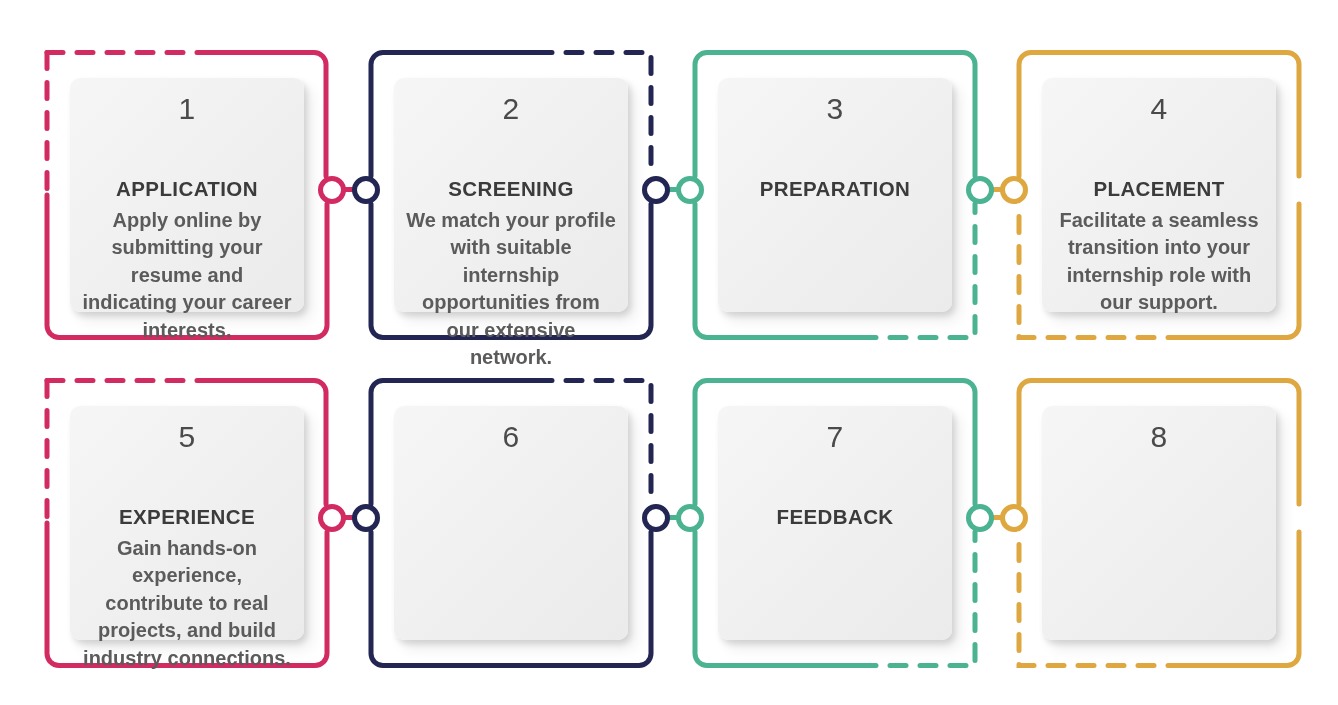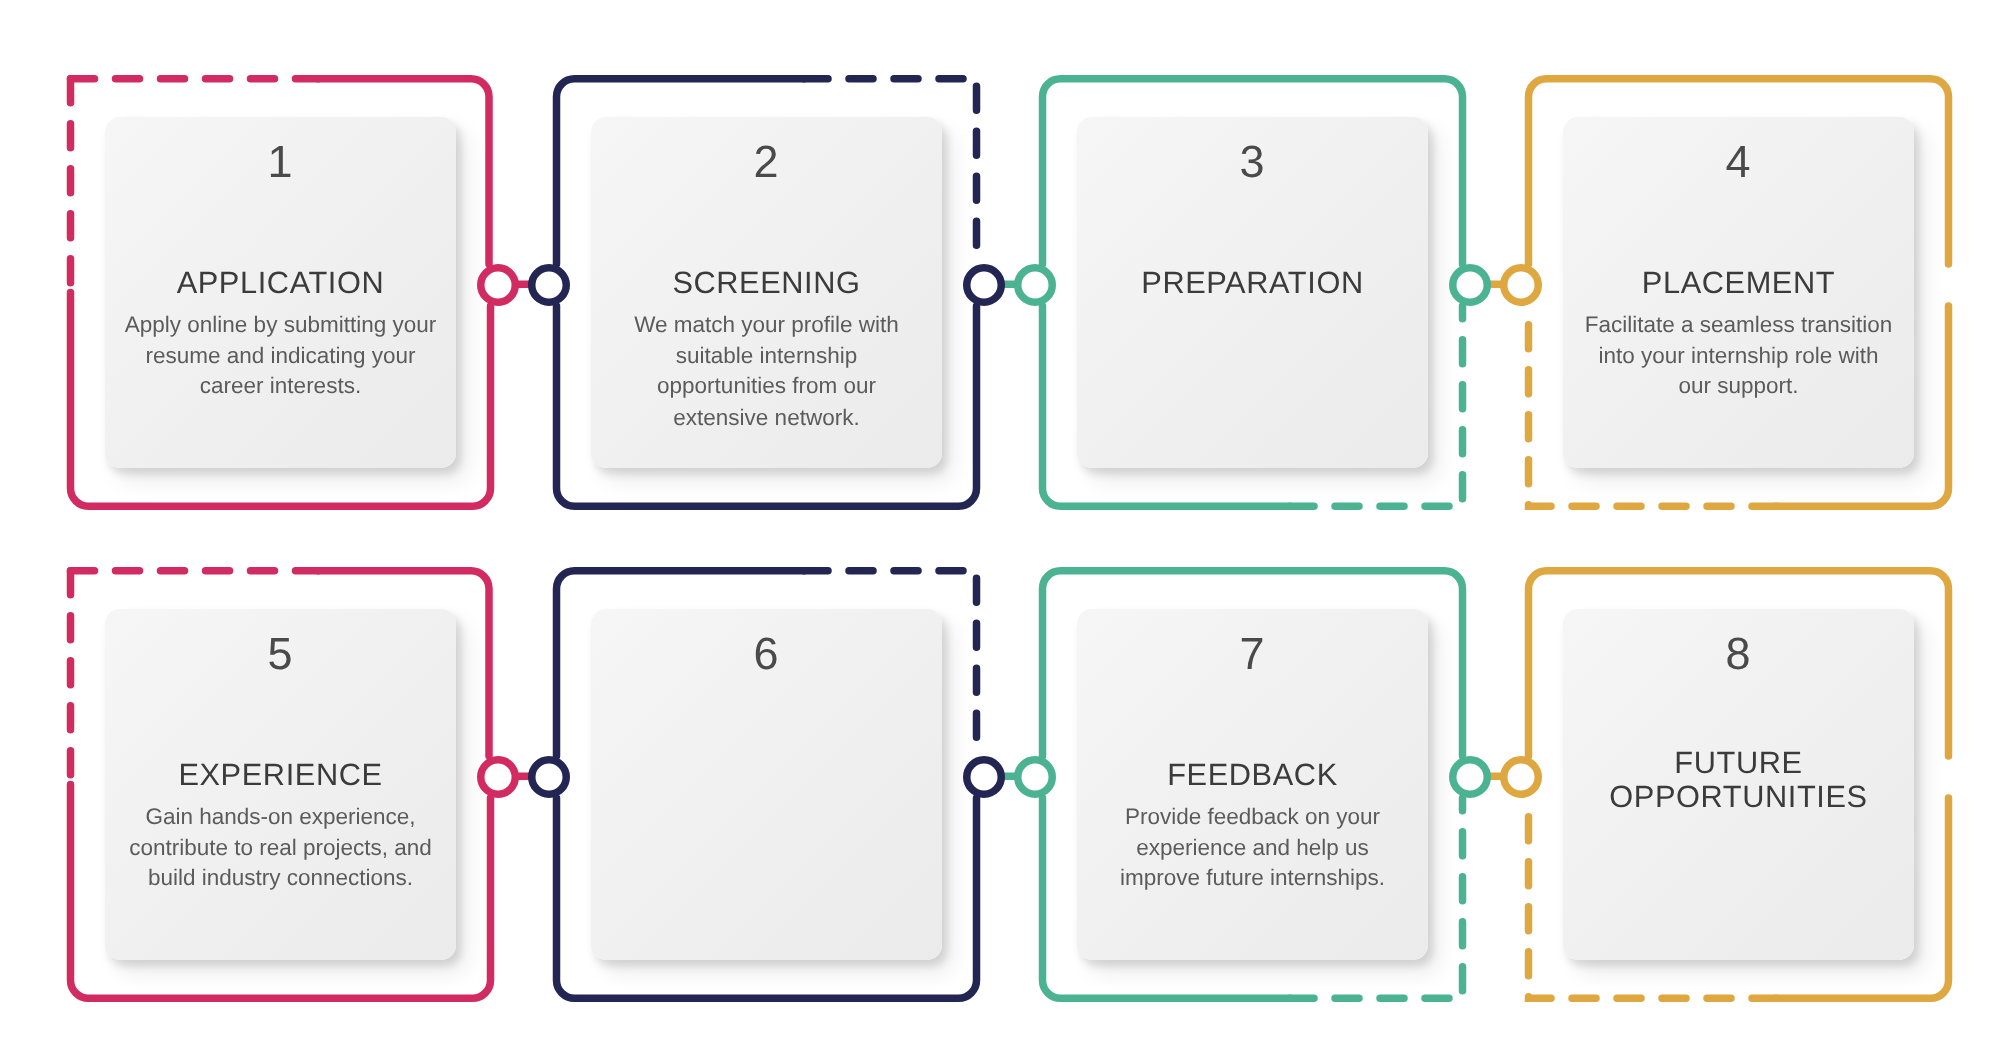--- a/index.html
+++ b/index.html
@@ -74,29 +74,30 @@
 
   .step-num {
     font-size: 30px;
     font-weight: 400;
     color: #4a4a4a;
     line-height: 1;
     letter-spacing: 0.5px;
   }
   .step-title {
     font-size: 20.5px;
-    font-weight: 400;
+    font-weight: 700;
     color: #3b3b3b;
     letter-spacing: 0.4px;
     line-height: 1.12;
     text-transform: uppercase;
+    text-align: right;
   }
   .step-desc {
-    font-size: 15px;
-    font-weight: 400;
+    font-size: 20px;
+    font-weight: 700;
     color: #5b5b5b;
     line-height: 1.37;
     max-width: 215px;
   }
 
   
   .title-wrap {
     position: absolute;
     left: 12px;
     right: 12px;
@@ -248,37 +249,35 @@
     <div class="step step-3">
       <svg class="frame" viewBox="0 0 290 290">
         <path d="M5 126 L5 14.5 A12 12 0 0 1 17 2.5 L273 2.5 A12 12 0 0 1 285 14.5 L285 126" stroke="#4BB391"></path>
         <path d="M5 154 L5 275.5 A12 12 0 0 0 17 287.5 L170 287.5" stroke="#4BB391"></path>
         <path d="M170 287.5 L285 287.5 L285 154" stroke="#4BB391" stroke-dasharray="16 14"></path>
       </svg>
       <div class="panel">
         <div class="step-num">7</div>
         <div class="title-wrap">
           <div class="step-title">FEEDBACK</div>
-          <div class="step-desc">Provide feedback on your experience and help us improve future internships.</div>
         </div>
       </div>
       <div class="connector conn-left" style="border-color:#4BB391"></div>
       <div class="connector conn-right" style="border-color:#4BB391"></div>
       <div class="bridge" style="left:300px;width:22px;background:#DFA73F"></div>
     </div>
 
     <div class="step step-4">
       <svg class="frame" viewBox="0 0 290 290">
         <path d="M5 126 L5 14.5 A12 12 0 0 1 17 2.5 L273 2.5 A12 12 0 0 1 285 14.5 L285 126" stroke="#DFA73F"></path>
         <path d="M285 154 L285 275.5 A12 12 0 0 1 273 287.5 L170 287.5" stroke="#DFA73F"></path>
         <path d="M170 287.5 L5 287.5 L5 154" stroke="#DFA73F" stroke-dasharray="16 14"></path>
       </svg>
       <div class="panel">
         <div class="step-num">8</div>
         <div class="title-wrap" style="top:92px">
-          <div class="step-title">FUTURE OPPORTUNITIES</div>
         </div>
       </div>
       <div class="connector conn-left" style="border-color:#DFA73F"></div>
     </div>
   </div>
 
 </div>
 
 </body></html>

